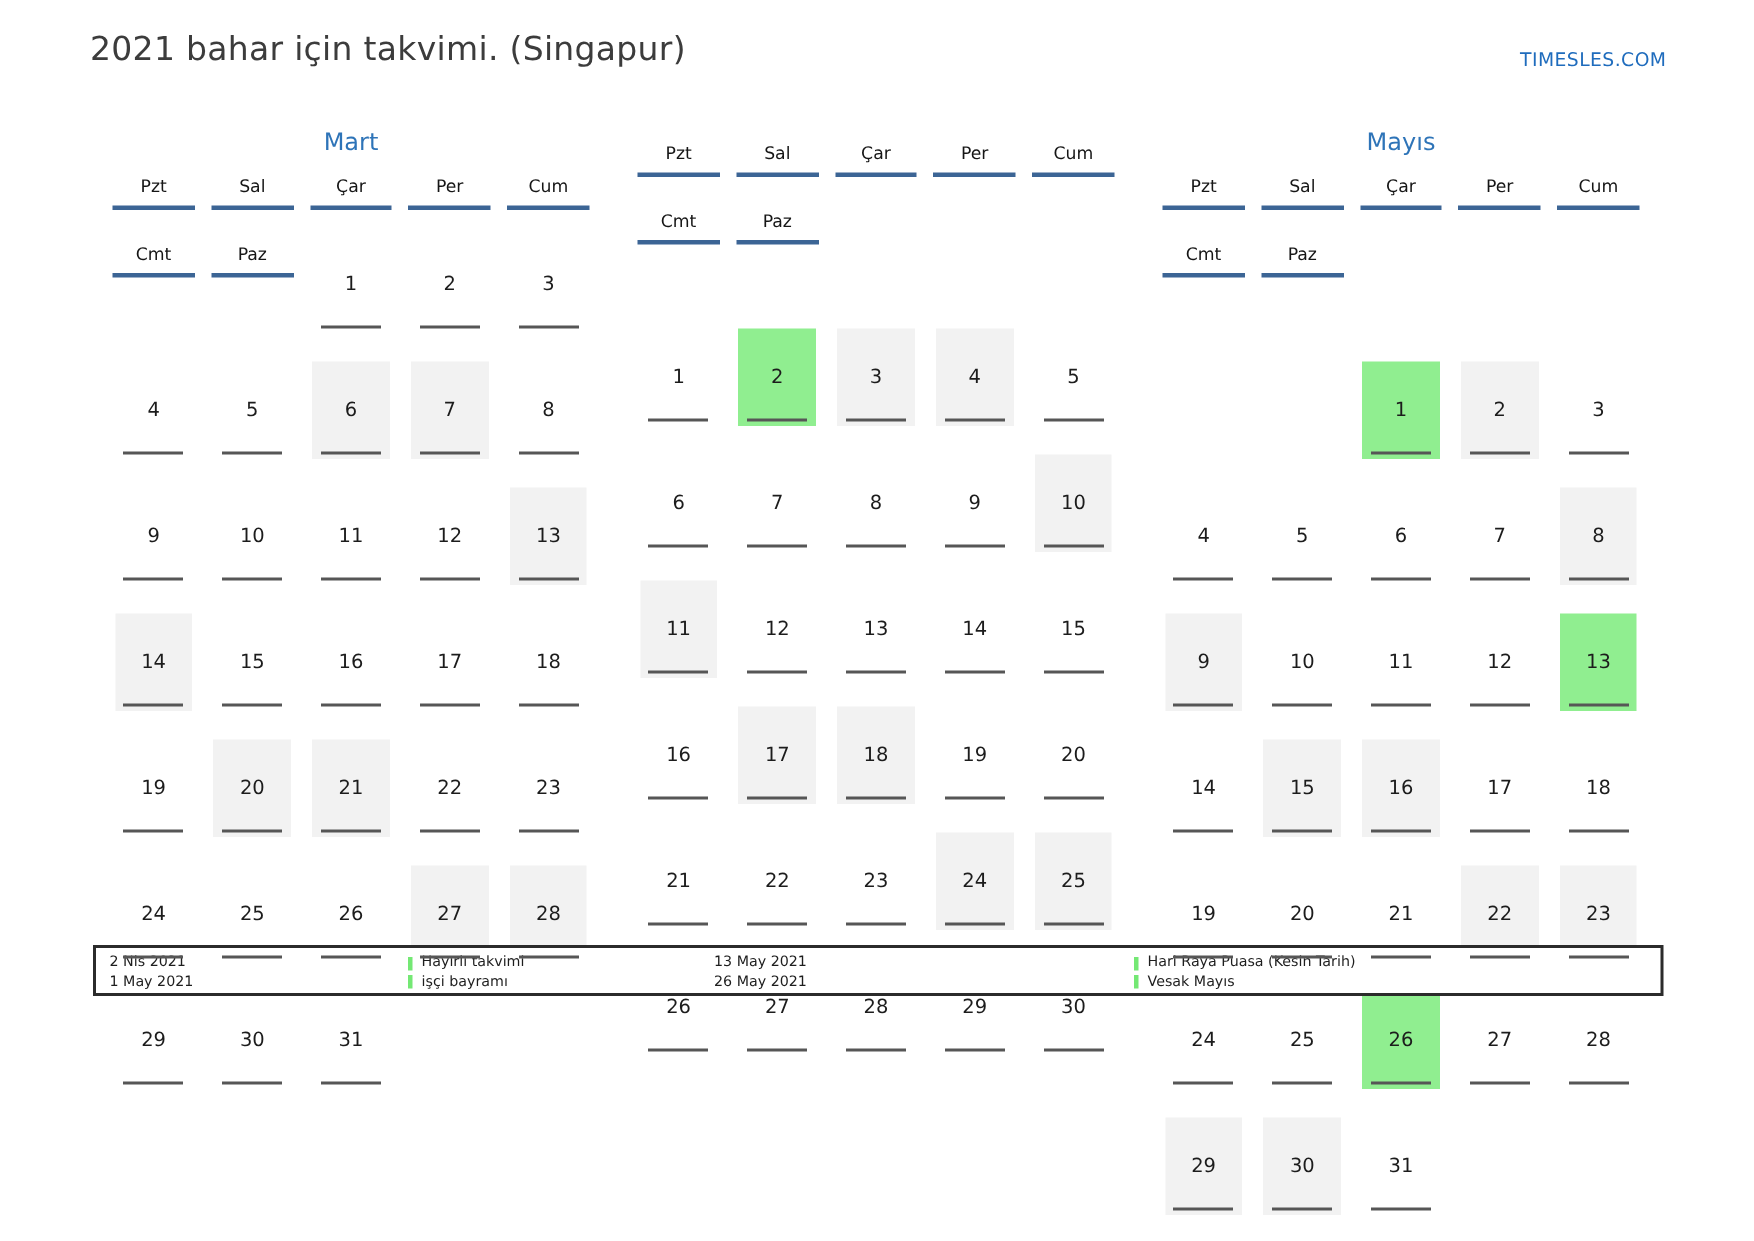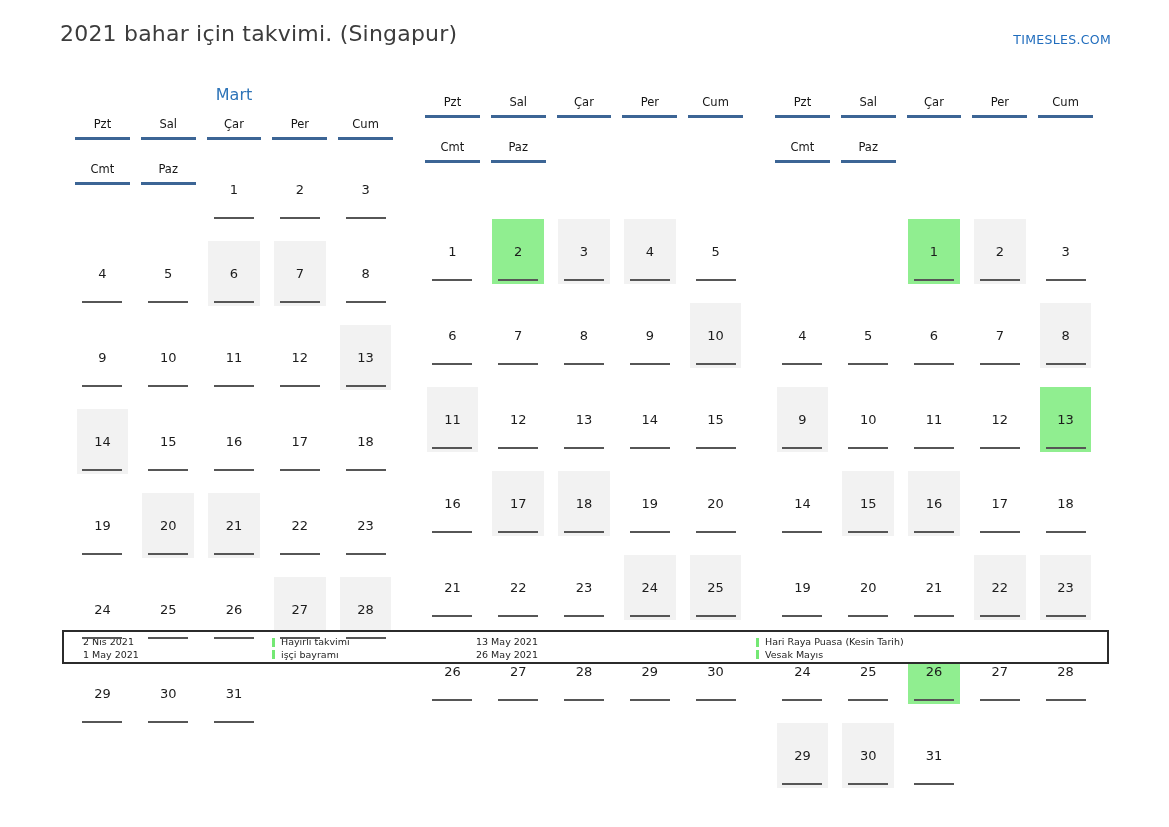--- a/index.html
+++ b/index.html
@@ -47,21 +47,21 @@
     content:'';position:absolute;bottom:5px;left:50%;transform:translateX(-50%);
     width:40px;height:2px;background:var(--day_underline_gray);z-index:1;
   }
   .dcell .num{z-index:1;}
   .legend{
     position:absolute;left:62px;top:630px;width:1047px;height:34px;
     border:2px solid var(--legend_border);box-sizing:border-box;background:#fff;
   }
   .lg{position:absolute;top:4px;font-size:9.5px;color:#1e1e1e;}
   .lg div{line-height:12.5px;white-space:nowrap;}
-  .lg.c1{left:9px;margin-left:10px;}
+  .lg.c1{left:9px;}
   .lg.c2{left:208px;}
   .lg.c3{left:412px;text-align:center;}
   .lg.c4{left:692px;}
   .lrow{display:flex;align-items:center;height:12.5px;}
   .bar{
     display:inline-block;width:3px;height:9px;margin-right:6px;
     background:var(--legend_marker_green);
   }
 </style>
 </head>
@@ -280,20 +280,21 @@
           <span class="num">29</span>
         </div>
         <div class="dcell filled">
           <span class="num">30</span>
         </div>
         <div class="dcell"></div>
         <div class="dcell"></div>
       </div>
     </div>
     <div class="month">
+      <div class="month-title">Mayıs</div>
       <div class="grid">
         <div class="hdr">Pzt</div>
         <div class="hdr">Sal</div>
         <div class="hdr">Çar</div>
         <div class="hdr">Per</div>
         <div class="hdr">Cum</div>
         <div class="hdr">Cmt</div>
         <div class="hdr">Paz</div>
         <div class="dcell"></div>
         <div class="dcell"></div>

